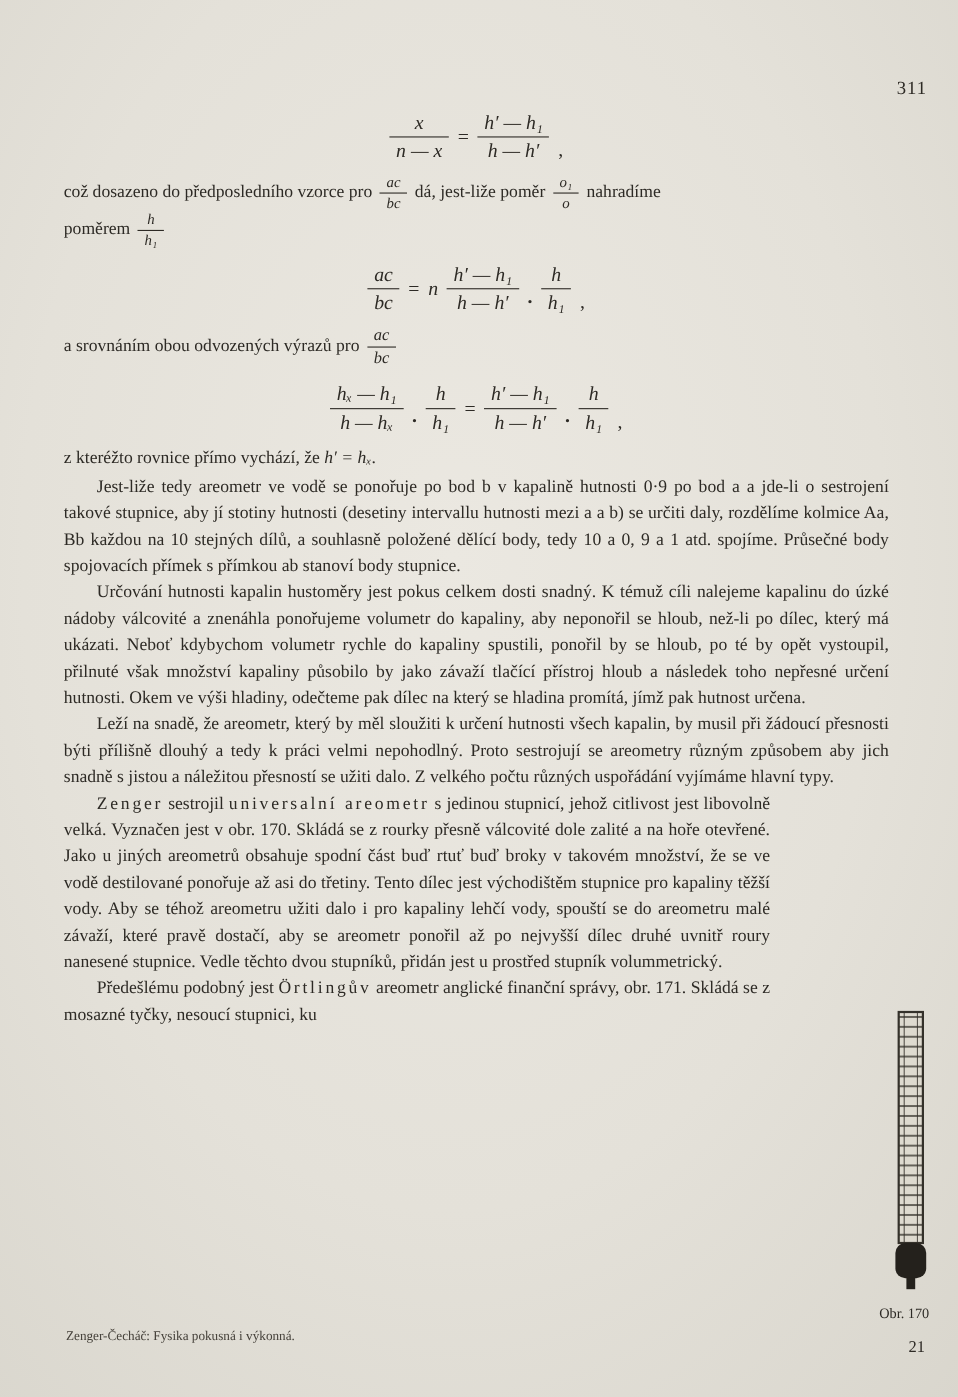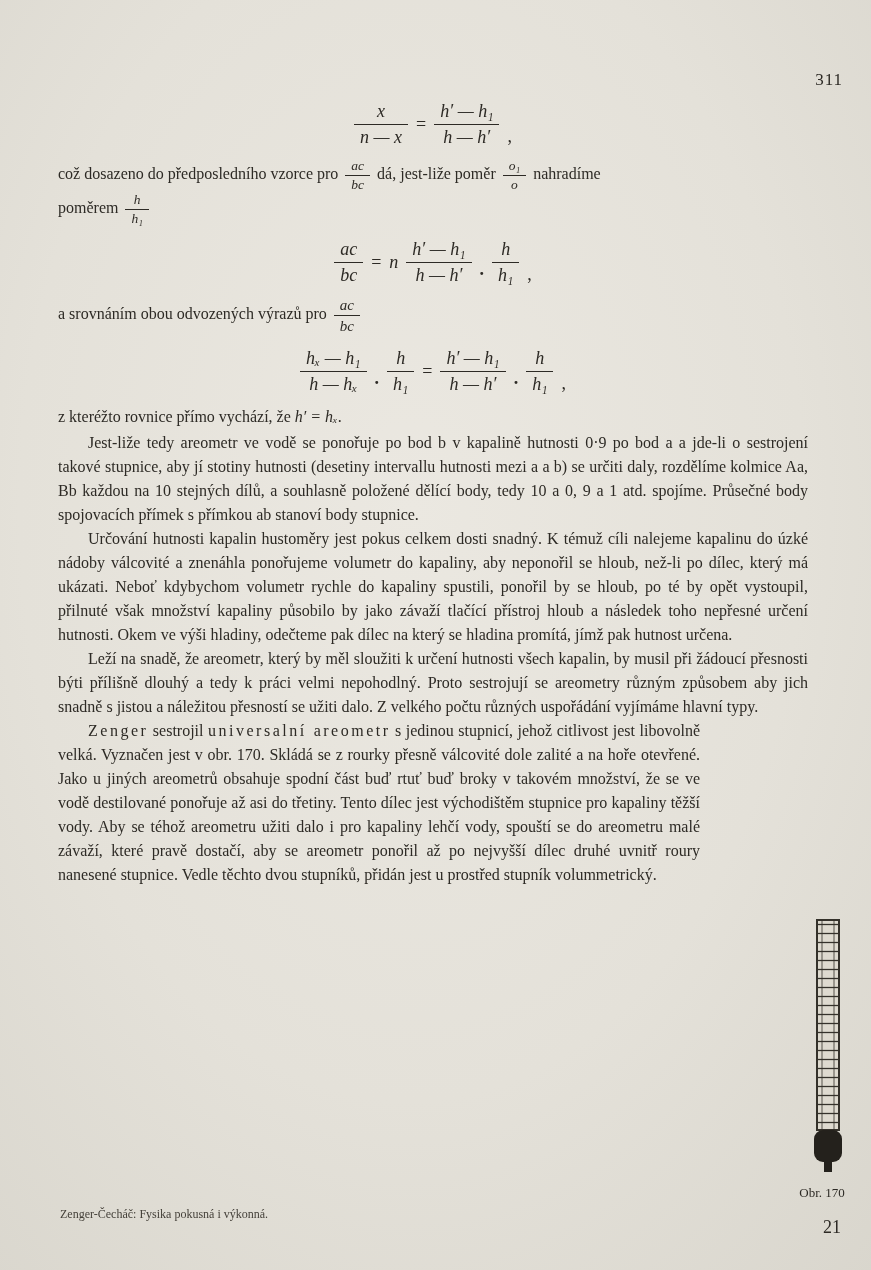--- a/index.html
+++ b/index.html
@@ -25,21 +25,21 @@
   .ifrac{font-size:13.5px;margin:0 3px;line-height:1.15;}
   .ifrac2{font-size:15px;margin:0 3px;line-height:1.2;}
   .var{font-style:italic;}
   .mdot{font-weight:bold;position:relative;top:7px;}
   .tail{position:relative;top:12px;}
   .sperr{letter-spacing:2.5px;}
   .narrow{margin-right:108px;}
   .figure{position:absolute;left:800px;top:918px;width:56px;text-align:center;}
   .fig-caption{font-size:13px;margin-top:5px;white-space:nowrap;transform:translateX(-6px);}
   .footer-title{position:absolute;left:60px;top:1207px;font-size:12px;color:#45413a;}
-  .footer-sig{position:absolute;right:74px;top:1217px;font-size:18px;}
+  .footer-sig{position:absolute;right:74px;top:1217px;font-size:15px;}
 </style>
 </head>
 <body>
 
 <div class="page">
 
   <div class="page-number">311</div>
 
   <div class="content">
 
@@ -131,20 +131,21 @@
 
     <p class="indent para-space">Jest-liže tedy areometr ve vodě se ponořuje po bod b v kapalině hutnosti 0·9 po bod a a jde-li o sestrojení takové stupnice, aby jí stotiny hutnosti (desetiny intervallu hutnosti mezi a a b) se určiti daly, rozdělíme kolmice Aa, Bb každou na 10 stejných dílů, a souhlasně položené dělící body, tedy 10 a 0, 9 a 1 atd. spojíme. Průsečné body spojovacích přímek s přímkou ab stanoví body stupnice.</p>
 
 
     <p class="indent">Určování hutnosti kapalin hustoměry jest pokus celkem dosti snadný. K témuž cíli nalejeme kapalinu do úzké nádoby válcovité a znenáhla ponořujeme volumetr do kapaliny, aby neponořil se hloub, než-li po dílec, který má ukázati. Neboť kdybychom volumetr rychle do kapaliny spustili, ponořil by se hloub, po té by opět vystoupil, přilnuté však množství kapaliny působilo by jako závaží tlačící přístroj hloub a následek toho nepřesné určení hutnosti. Okem ve výši hladiny, odečteme pak dílec na který se hladina promítá, jímž pak hutnost určena.</p>
 
     <p class="indent">Leží na snadě, že areometr, který by měl sloužiti k určení hutnosti všech kapalin, by musil při žádoucí přesnosti býti přílišně dlouhý a tedy k práci velmi nepohodlný. Proto sestrojují se areometry různým způsobem aby jich snadně s jistou a náležitou přesností se užiti dalo. Z velkého počtu různých uspořádání vyjímáme hlavní typy.</p>
 
     <p class="indent narrow"><span class="sperr">Zenger</span><span> sestrojil </span><span class="sperr">universalní areometr</span><span> s jedinou stupnicí, jehož citlivost jest libovolně velká. Vyznačen jest v obr. 170. Skládá se z rourky přesně válcovité dole zalité a na hoře otevřené. Jako u jiných areometrů obsahuje spodní část buď rtuť buď broky v takovém množství, že se ve vodě destilované ponořuje až asi do třetiny. Tento dílec jest východištěm stupnice pro kapaliny těžší vody. Aby se téhož areometru užiti dalo i pro kapaliny lehčí vody, spouští se do areometru malé závaží, které pravě dostačí, aby se areometr ponořil až po nejvyšší dílec druhé uvnitř roury nanesené stupnice. Vedle těchto dvou stupníků, přidán jest u prostřed stupník volummetrický.</span></p>
 
+    <p class="indent narrow"><span>Předešlému podobný jest </span><span class="sperr">Örtlingův</span><span> areometr anglické finanční správy, obr. 171. Skládá se z mosazné tyčky, nesoucí stupnici, ku</span></p>
 
   </div>
 
   <div class="figure">
     <svg width="46" height="258" viewBox="0 0 46 258" xmlns="http://www.w3.org/2000/svg">
       <defs>
         <pattern id="grad" width="22" height="9" patternUnits="userSpaceOnUse" x="12" y="2">
           <line x1="0" y1="4.5" x2="22" y2="4.5" stroke="#34312a" stroke-width="1.3"></line>
         </pattern>
       </defs>

